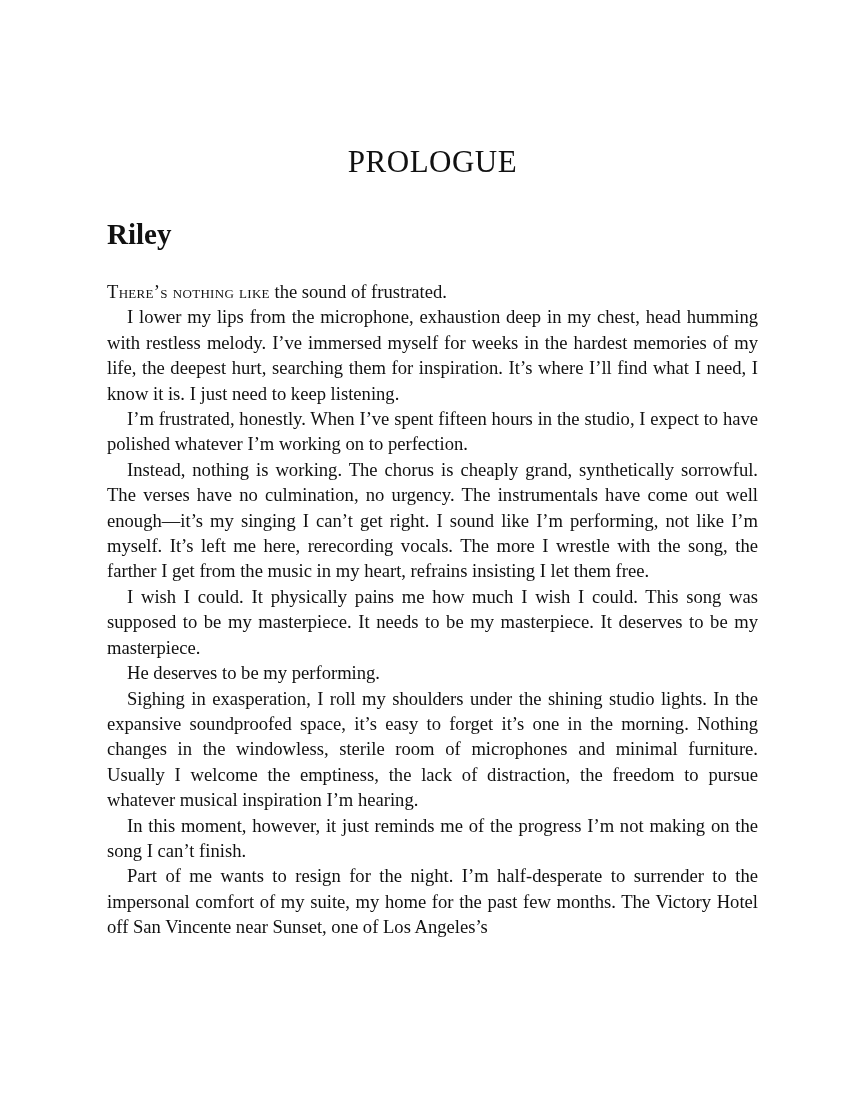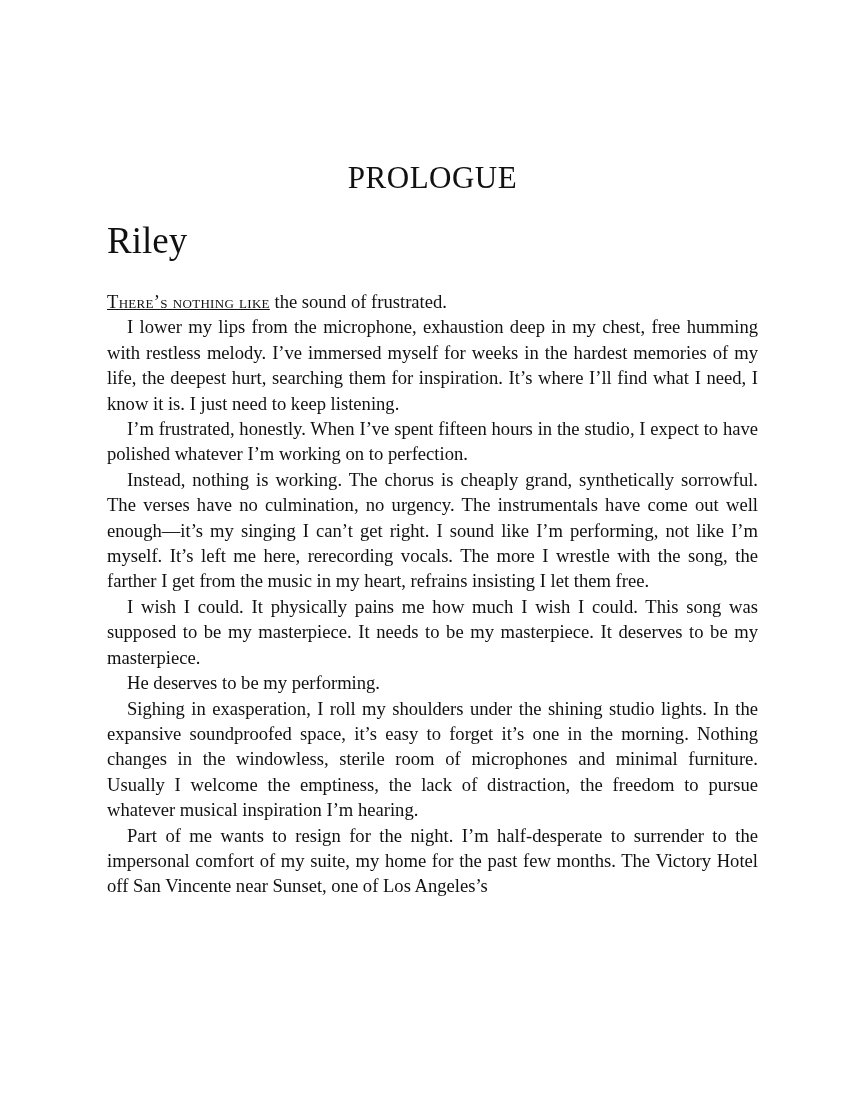--- a/index.html
+++ b/index.html
@@ -18,60 +18,60 @@
     box-sizing: border-box;
     width: 866px;
     height: 1120px;
     padding: 146px 108px 0 107px;
     background: #ffffff;
   }
   .chapter-title {
     font-size: 31px;
     font-weight: 400;
     text-align: center;
-    margin: 16px;
+    margin: 0;
     line-height: 1;
     letter-spacing: 0.5px;
   }
   .section-heading {
-    font-size: 37px;
-    font-weight: 400;
-    margin: 29px 0 0 0;
+    font-size: 29px;
+    font-weight: 700;
+    margin: 43px 0 0 0;
     line-height: 1;
   }
   .body-text {
     margin-top: 30px;
     font-size: 18.6px;
     line-height: 25.4px;
     text-align: justify;
   }
   .body-text p {
     margin: 0;
     padding: 0;
   }
   .body-text p.indent {
     text-indent: 20px;
   }
   .sc {
     font-variant: small-caps;
     letter-spacing: 0.3px;
-    text-decoration: underline;
   }
   .it {
   }
 </style>
 </head>
 <body>
 
 <div class="page">
   <h1 class="chapter-title">PROLOGUE</h1>
   <h2 class="section-heading">Riley</h2>
   <div class="body-text" id="body-text">
       <p><span class="sc">There’s nothing like</span><span> the sound of frustrated.</span></p>
-      <p class="indent"><span>I lower my lips from the microphone, exhaustion deep in my chest, free humming with restless melody. I’ve immersed myself for weeks in the hardest memories of my life, the deepest hurt, searching them for inspiration. It’s where I’ll find what I need, I know it is. I just need to keep listening.</span></p>
+      <p class="indent"><span>I lower my lips from the microphone, exhaustion deep in my chest, head humming with restless melody. I’ve immersed myself for weeks in the hardest memories of my life, the deepest hurt, searching them for inspiration. It’s where I’ll find what I need, I know it is. I just need to keep listening.</span></p>
       <p class="indent"><span>I’m frustrated, honestly. When I’ve spent fifteen hours in the studio, I expect to have polished whatever I’m working on to perfection.</span></p>
       <p class="indent"><span>Instead, nothing is working. The chorus is cheaply grand, synthetically sorrowful. The verses have no culmination, no urgency. The instrumentals have come out well enough—it’s my singing I can’t get right. I sound like I’m performing, not like I’m </span><span class="it">myself</span><span>. It’s left me here, rerecording vocals. The more I wrestle with the song, the farther I get from the music in my heart, refrains insisting I let them free.</span></p>
       <p class="indent"><span>I wish I could. It physically pains me how much I wish I could. This song was supposed to be my masterpiece. It needs to be my masterpiece. It deserves to be my masterpiece.</span></p>
       <p class="indent"><span class="it">He</span><span> deserves to be my performing.</span></p>
       <p class="indent"><span>Sighing in exasperation, I roll my shoulders under the shining studio lights. In the expansive soundproofed space, it’s easy to forget it’s one in the morning. Nothing changes in the windowless, sterile room of microphones and minimal furniture. Usually I welcome the emptiness, the lack of distraction, the freedom to pursue whatever musical inspiration I’m hearing.</span></p>
+      <p class="indent"><span>In this moment, however, it just reminds me of the progress I’m </span><span class="it">not</span><span> making on the song I can’t finish.</span></p>
       <p class="indent"><span>Part of me wants to resign for the night. I’m half-desperate to surrender to the impersonal comfort of my suite, my home for the past few months. The Victory Hotel off San Vincente near Sunset, one of Los Angeles’s</span></p>
     </div>
 </div>
 
 </body></html>

